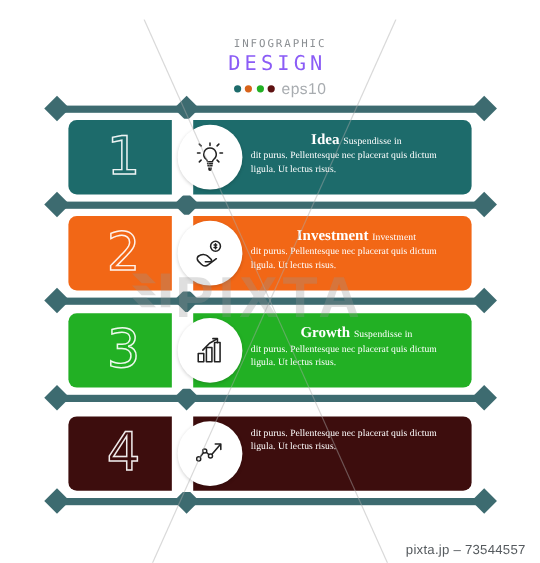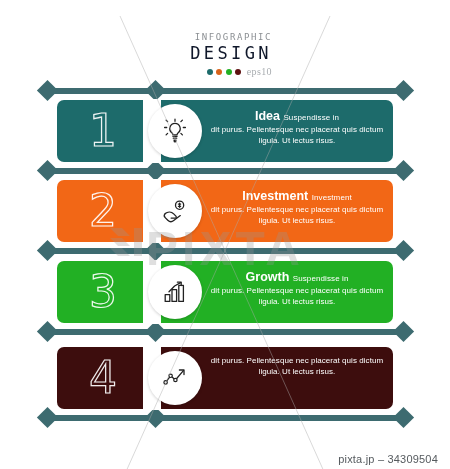--- a/index.html
+++ b/index.html
@@ -13,30 +13,30 @@
   #stage{position:absolute;left:0;top:16px;width:450px;height:458px;overflow:hidden;background:#fff;}
 
   
   .brand{position:absolute;left:180px;top:16px;width:92px;text-align:right;}
   .brand-top{
     font-size:9px;letter-spacing:1.6px;color:#8b8f93;
     font-family:"DejaVu Sans Mono","Liberation Mono",monospace;
     line-height:11px;white-space:nowrap;
   }
   .brand-mid{
-    font-size:17px;letter-spacing:3.4px;color:#0f172a;
+    font-size:17px;letter-spacing:3.4px;color:#8b5cf6;
     font-family:"DejaVu Sans Mono","Liberation Mono",monospace;
     line-height:19px;white-space:nowrap;margin-top:1px;
   }
   .brand-bot{
     display:flex;align-items:center;justify-content:flex-end;gap:3.5px;margin-top:3px;
   }
   .bdot{width:6px;height:6px;border-radius:50%;display:block;}
-  .eps{font-size:10px;color:#a8acb0;letter-spacing:.4px;margin-left:2px;
-       font-family:Liberation Serif, serif;}
+  .eps{font-size:13px;color:#a8acb0;letter-spacing:.4px;margin-left:2px;
+       font-family:Liberation Sans, sans-serif;}
 
   
   .rail{position:absolute;left:46px;width:358px;height:6px;background:#3d6b70;}
   .dia{position:absolute;width:15px;height:15px;background:#3d6b70;transform:rotate(45deg);}
 
   
   .row{position:absolute;left:57px;width:336px;height:62px;}
   .bar{
     position:absolute;left:0;top:0;width:336px;height:62px;border-radius:7px;
   }
@@ -56,28 +56,28 @@
     letter-spacing:0;
   }
 
   .circle{
     position:absolute;left:91px;top:4px;width:54px;height:54px;border-radius:50%;
     background:#fff;box-shadow:0 1px 3px rgba(0,0,0,.18);
     display:flex;align-items:center;justify-content:center;
   }
   .circle svg{display:block;}
 
-  .txt{position:absolute;left:152px;top:9px;width:176px;color:#fff;}
+  .txt{position:absolute;left:152px;top:9px;width:176px;color:#fff;font-family:Liberation Serif, serif;}
   .t-head{
     font-size:12.5px;font-weight:bold;line-height:15px;
     text-align:center;
   }
   .t-head .lead{font-size:8px;font-weight:normal;letter-spacing:.1px;}
   .t-body{
-    font-size:8px;line-height:10.5px;text-align:center;margin-top:0px;
+    font-size:8px;line-height:10.5px;text-align:left;margin-top:0px;
     letter-spacing:.05px;
   }
 
   
   .wm-diag{position:absolute;inset:0;pointer-events:none;}
   .wm-text{
     position:absolute;left:0;top:205px;width:450px;text-align:center;
     font-size:48px;font-weight:bold;letter-spacing:4px;
     color:rgba(150,150,150,.30);
     font-family:"Liberation Sans","DejaVu Sans",sans-serif;
@@ -268,15 +268,15 @@
   <svg class="wm-logo" viewBox="0 0 46 40">
     <g fill="rgba(150,150,150,.30)">
       <path d="M2,6 L14,6 L22,14 L10,14 Z"></path>
       <path d="M2,16 L14,16 L22,24 L10,24 Z"></path>
       <path d="M2,26 L14,26 L22,34 L10,34 Z"></path>
       <path d="M26,6 L34,6 L34,34 L26,34 Z"></path>
     </g>
   </svg>
   <div class="wm-text">PIXTA</div>
 
-  <div class="footer">pixta.jp – 34309504</div>
+  <div class="footer">pixta.jp – 73544557</div>
 
 </div>
 
 </body></html>

